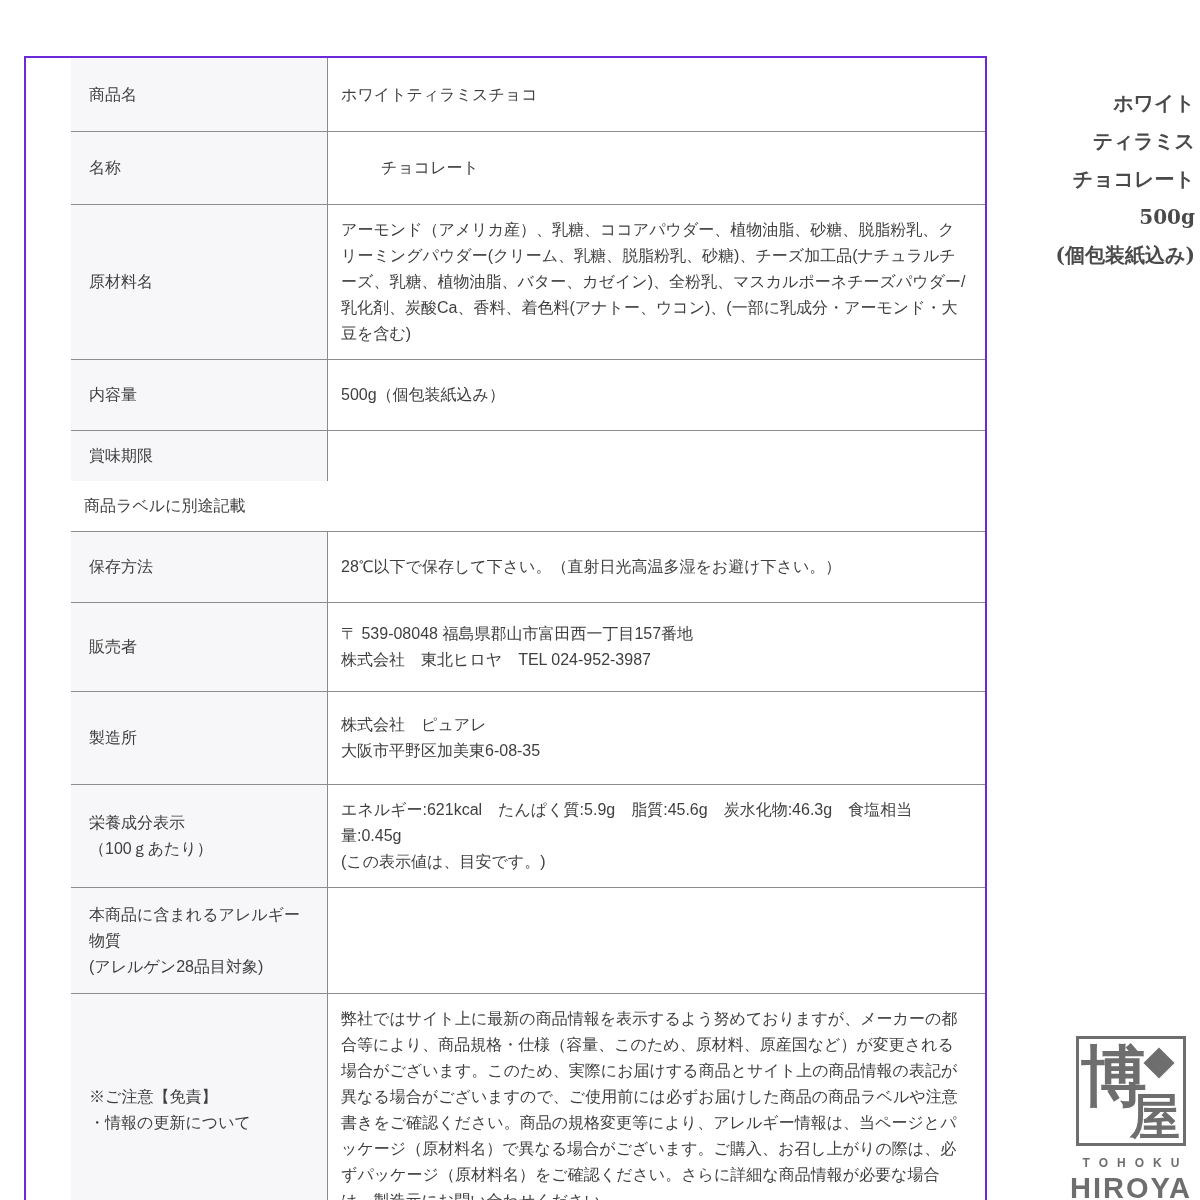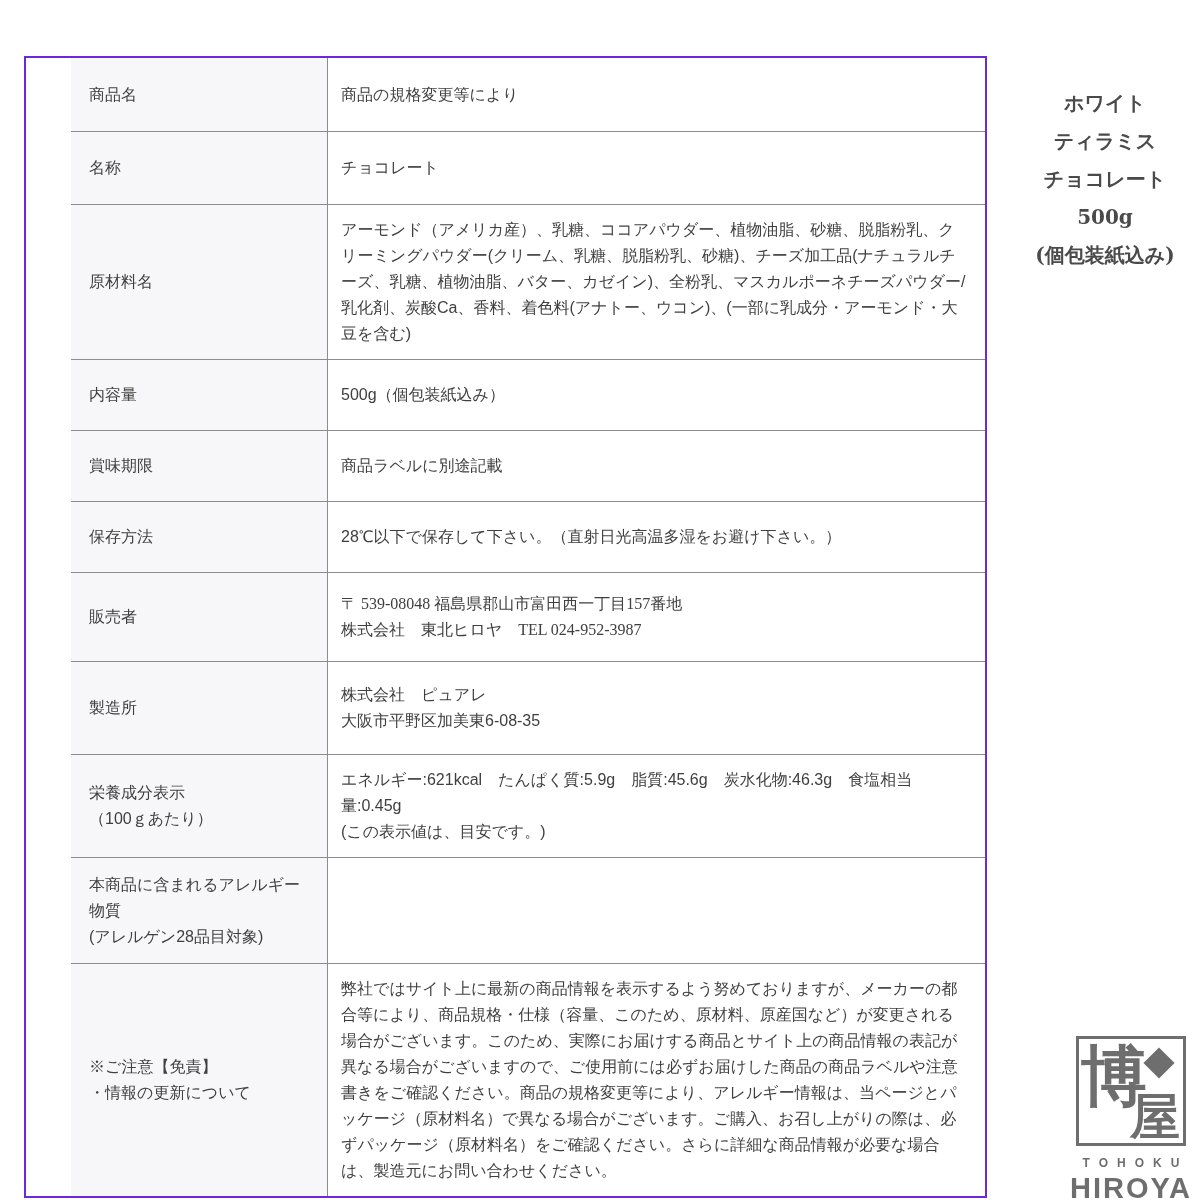--- a/index.html
+++ b/index.html
@@ -13,34 +13,34 @@
   .row { display:flex; align-items:stretch; border-bottom:1px solid #8c8c8c; }
   .row:last-child { border-bottom:none; }
   .cell-label { width:257px; min-width:257px; background:#f7f7f9;
     border-right:1px solid #8c8c8c; display:flex; align-items:center;
     padding:12px 12px 12px 18px; font-size:16px; line-height:26px;
     white-space:pre-wrap; color:#3f3f3f; }
   .cell-value { flex:1; display:flex; align-items:center;
     padding:12px 16px 12px 13px; font-size:16px; line-height:26px;
     white-space:pre-wrap; color:#3f3f3f; }
   .row:nth-child(1)  { min-height:74px; }
-  .row:nth-child(2)  { min-height:73px; }
+  .row:nth-child(2)  { min-height:73px;gap:40px; }
   .row:nth-child(3)  { min-height:140px; }
   .row:nth-child(4)  { min-height:71px; }
-  .row:nth-child(5)  { min-height:71px; }
+  .row:nth-child(5)  { min-height:71px;flex-direction:column; }
   .row:nth-child(6)  { min-height:71px; }
-  .row:nth-child(7)  { min-height:89px;font-family:Liberation Serif, serif; }
+  .row:nth-child(7)  { min-height:89px; }
   .row:nth-child(8)  { min-height:93px; }
   .row:nth-child(9)  { min-height:94px; }
   .row:nth-child(10) { min-height:106px; }
   .row:nth-child(11) { min-height:211px; }
 
   
   .side-note { position:absolute; left:1015px; top:84px; width:180px;
-    text-align:center; font-family:"DejaVu Serif", "Liberation Serif", serif;
+    text-align:right; font-family:"DejaVu Serif", "Liberation Serif", serif;
     font-weight:600; font-size:20px; line-height:38px; color:#4a4a4a;
     white-space:pre-wrap; }
 
   
   .logo { position:absolute; left:1066px; top:1036px; width:130px;
     text-align:center; color:#6e6e6e; }
   .logo-seal { position:relative; width:110px; height:110px; margin:0 auto;
     border:3px solid #6e6e6e; }
   .seal-kanji-left { position:absolute; left:2px; top:4px; font-size:66px;
     line-height:1; font-weight:600; color:#6e6e6e; }
@@ -55,21 +55,21 @@
 </style>
 </head>
 <body>
 
 <div class="canvas">
 
   <div class="spec-table">
 
     <div class="row">
       <div class="cell-label">商品名</div>
-      <div class="cell-value">商品の規格変更等により</div>
+      <div class="cell-value">ホワイトティラミスチョコ</div>
     </div>
 
     <div class="row">
       <div class="cell-label">名称</div>
       <div class="cell-value">チョコレート</div>
     </div>
 
     <div class="row">
       <div class="cell-label">原材料名</div>
       <div class="cell-value">アーモンド（アメリカ産）、乳糖、ココアパウダー、植物油脂、砂糖、脱脂粉乳、クリーミングパウダー(クリーム、乳糖、脱脂粉乳、砂糖)、チーズ加工品(ナチュラルチーズ、乳糖、植物油脂、バター、カゼイン)、全粉乳、マスカルポーネチーズパウダー/乳化剤、炭酸Ca、香料、着色料(アナトー、ウコン)、(一部に乳成分・アーモンド・大豆を含む)</div>

